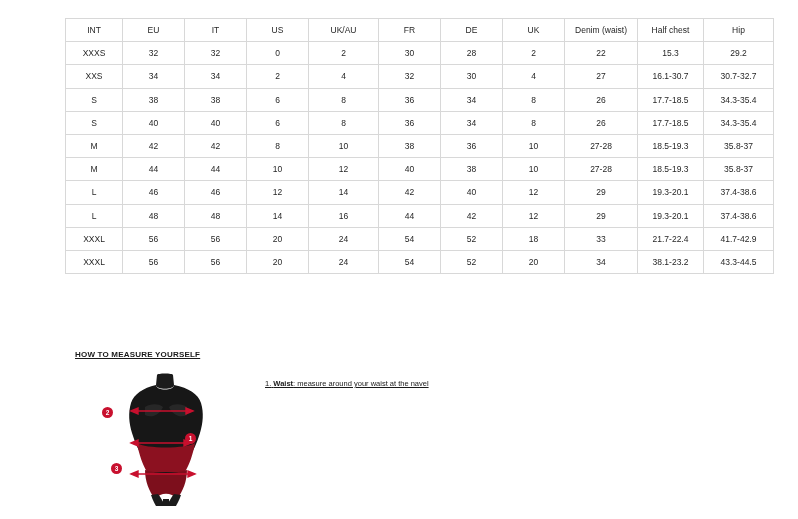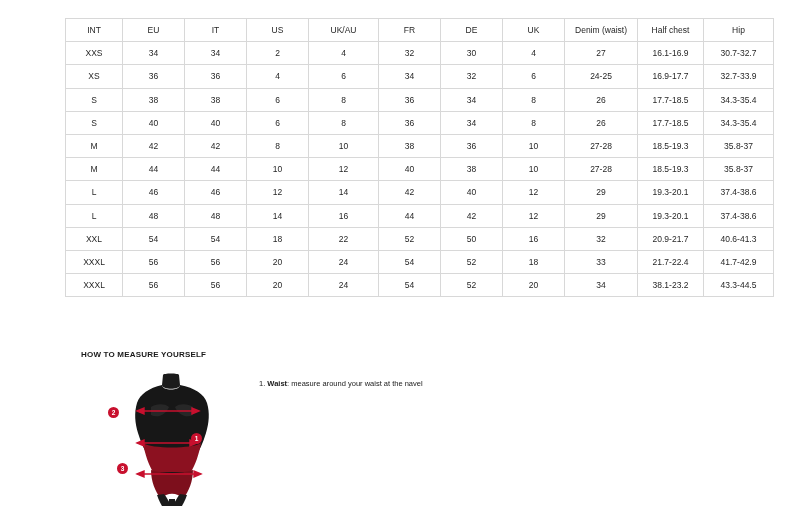--- a/index.html
+++ b/index.html
@@ -58,23 +58,24 @@
   col.c5 { width: 62px; }
   col.c6 { width: 62px; }
   col.c7 { width: 62px; }
   col.c8 { width: 73px; }
   col.c9 { width: 66px; }
   col.c10 { width: 70px; }
 
   
   .measure-section {
     position: absolute;
-    left: 81px;
+    left: 75px;
     top: 350px;
     width: 680px;
+    text-decoration: underline;
   }
   .measure-title {
     font-size: 8px;
     font-weight: bold;
     letter-spacing: 0.2px;
     color: #1a1a1a;
     margin-bottom: 12px;
   }
   .measure-body {
     position: relative;
@@ -82,21 +83,21 @@
     align-items: flex-start;
   }
   .figure-area {
     position: relative;
     width: 130px;
     height: 135px;
     margin-left: 26px;
     flex: none;
   }
   .notes {
-    margin-left: 22px;
+    margin-left: 34px;
     padding-top: 8px;
   }
   .note {
     font-size: 7.5px;
     line-height: 1.35;
     color: #1a1a1a;
     margin-bottom: 13px;
     white-space: nowrap;
   }
   .note b { font-weight: bold; }
@@ -150,44 +151,44 @@
           <td>FR</td>
           <td>DE</td>
           <td>UK</td>
           <td>Denim (waist)</td>
           <td>Half chest</td>
           <td>Hip</td>
         </tr>
       </thead>
       <tbody>
         <tr>
+          <td>XXXS</td>
+          <td>32</td>
+          <td>32</td>
+          <td>0</td>
+          <td>2</td>
+          <td>30</td>
+          <td>28</td>
+          <td>2</td>
+          <td>22</td>
+          <td>15.3</td>
+          <td>29.2</td>
+        </tr>
+        <tr>
           <td>XXS</td>
           <td>34</td>
           <td>34</td>
           <td>2</td>
           <td>4</td>
           <td>32</td>
           <td>30</td>
           <td>4</td>
           <td>27</td>
-          <td>16.1-16.9</td>
+          <td>16.1-30.7</td>
           <td>30.7-32.7</td>
-        </tr>
-        <tr>
-          <td>XS</td>
-          <td>36</td>
-          <td>36</td>
-          <td>4</td>
-          <td>6</td>
-          <td>34</td>
-          <td>32</td>
-          <td>6</td>
-          <td>24-25</td>
-          <td>16.9-17.7</td>
-          <td>32.7-33.9</td>
         </tr>
         <tr>
           <td>S</td>
           <td>38</td>
           <td>38</td>
           <td>6</td>
           <td>8</td>
           <td>36</td>
           <td>34</td>
           <td>8</td>
@@ -254,33 +255,20 @@
           <td>14</td>
           <td>16</td>
           <td>44</td>
           <td>42</td>
           <td>12</td>
           <td>29</td>
           <td>19.3-20.1</td>
           <td>37.4-38.6</td>
         </tr>
         <tr>
-          <td>XXL</td>
-          <td>54</td>
-          <td>54</td>
-          <td>18</td>
-          <td>22</td>
-          <td>52</td>
-          <td>50</td>
-          <td>16</td>
-          <td>32</td>
-          <td>20.9-21.7</td>
-          <td>40.6-41.3</td>
-        </tr>
-        <tr>
           <td>XXXL</td>
           <td>56</td>
           <td>56</td>
           <td>20</td>
           <td>24</td>
           <td>54</td>
           <td>52</td>
           <td>18</td>
           <td>33</td>
           <td>21.7-22.4</td>

